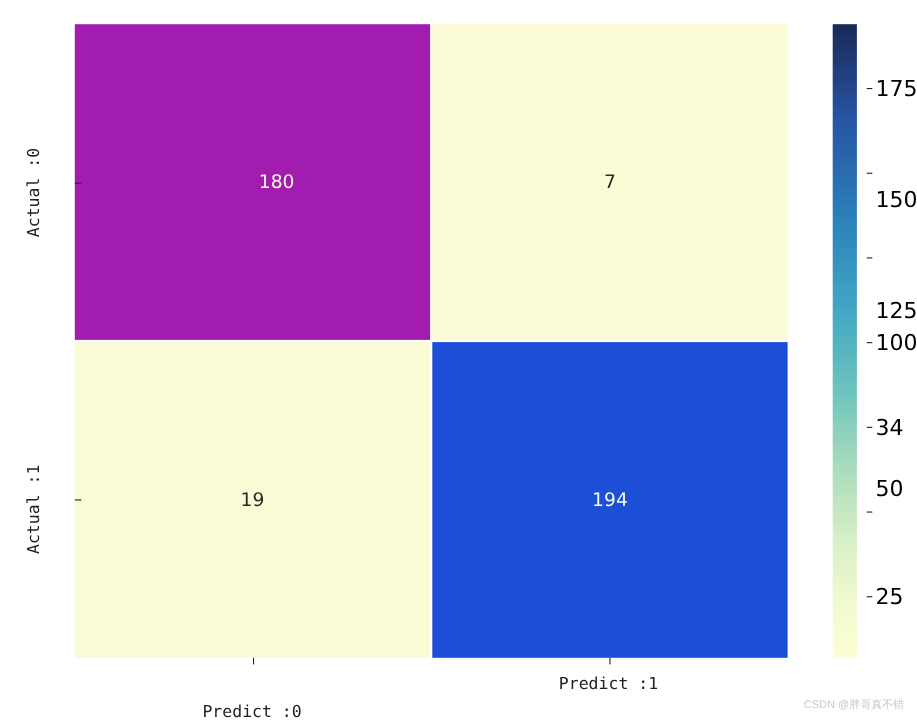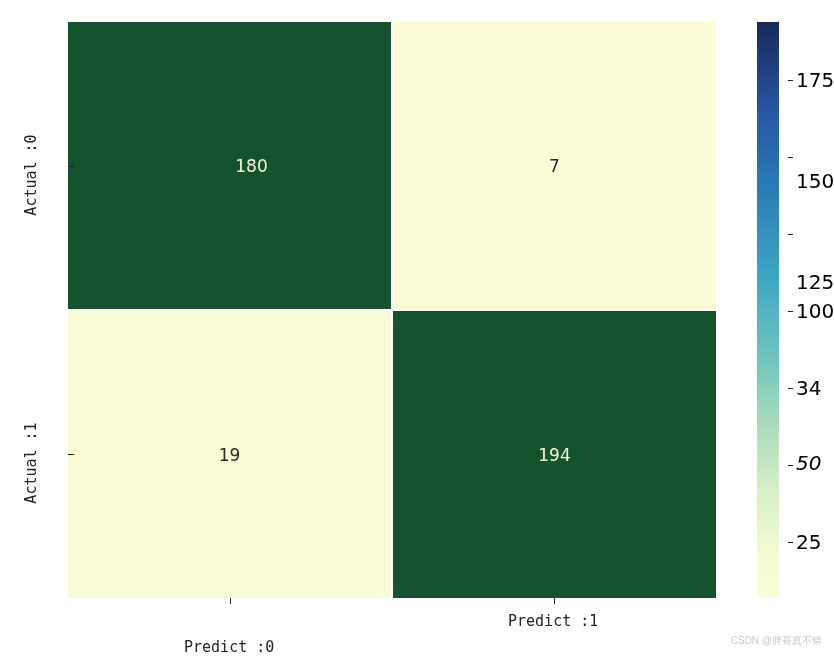--- a/index.html
+++ b/index.html
@@ -26,24 +26,24 @@
       gap: 2px;
       background: #ffffff;
     }
     .cell {
       display: flex;
       align-items: center;
       justify-content: center;
       font-size: 17px;
       font-family: "DejaVu Sans", sans-serif;
     }
-    .cell-0-0 { background: #14532d; color: #f7fbd7; padding-left: 44px; }
+    .cell-0-0 { background: #a21caf; color: #f7fbd7; padding-left: 44px; }
     .cell-0-1 { background: #fbfcd6; color: #2a2a2a; }
     .cell-1-0 { background: #f8fbd4; color: #2a2a2a; }
-    .cell-1-1 { background: #14532d; color: #f7fbd7; }
+    .cell-1-1 { background: #1d4ed8; color: #f7fbd7; }
     .y-axis {
       position: absolute;
       left: 10px;
       top: 22px;
       height: 576px;
       width: 55px;
     }
     .y-label {
       position: absolute;
       transform: rotate(-90deg);
@@ -175,18 +175,18 @@
   <div class="cb-tick-label" style="top:58px;">175</div>
   <div class="cb-tick-line" style="top:135px;"></div>
   <div class="cb-tick-label" style="top:135px;margin-top:24px;">150</div>
   <div class="cb-tick-line" style="top:212px;"></div>
   <div class="cb-tick-label" style="top:212px;margin-top:48px;">125</div>
   <div class="cb-tick-line" style="top:289px;"></div>
   <div class="cb-tick-label" style="top:289px;">100</div>
   <div class="cb-tick-line" style="top:366px;"></div>
   <div class="cb-tick-label" style="top:366px;">34</div>
   <div class="cb-tick-line" style="top:443px;"></div>
-  <div class="cb-tick-label" style="top:441px;font-style:italic;">50</div>
+  <div class="cb-tick-label" style="top:422px;">50</div>
   <div class="cb-tick-line" style="top:520px;"></div>
   <div class="cb-tick-label" style="top:520px;">25</div>
 </div>
 
 <div class="watermark">CSDN @胖哥真不错</div>
 
 </body></html>

